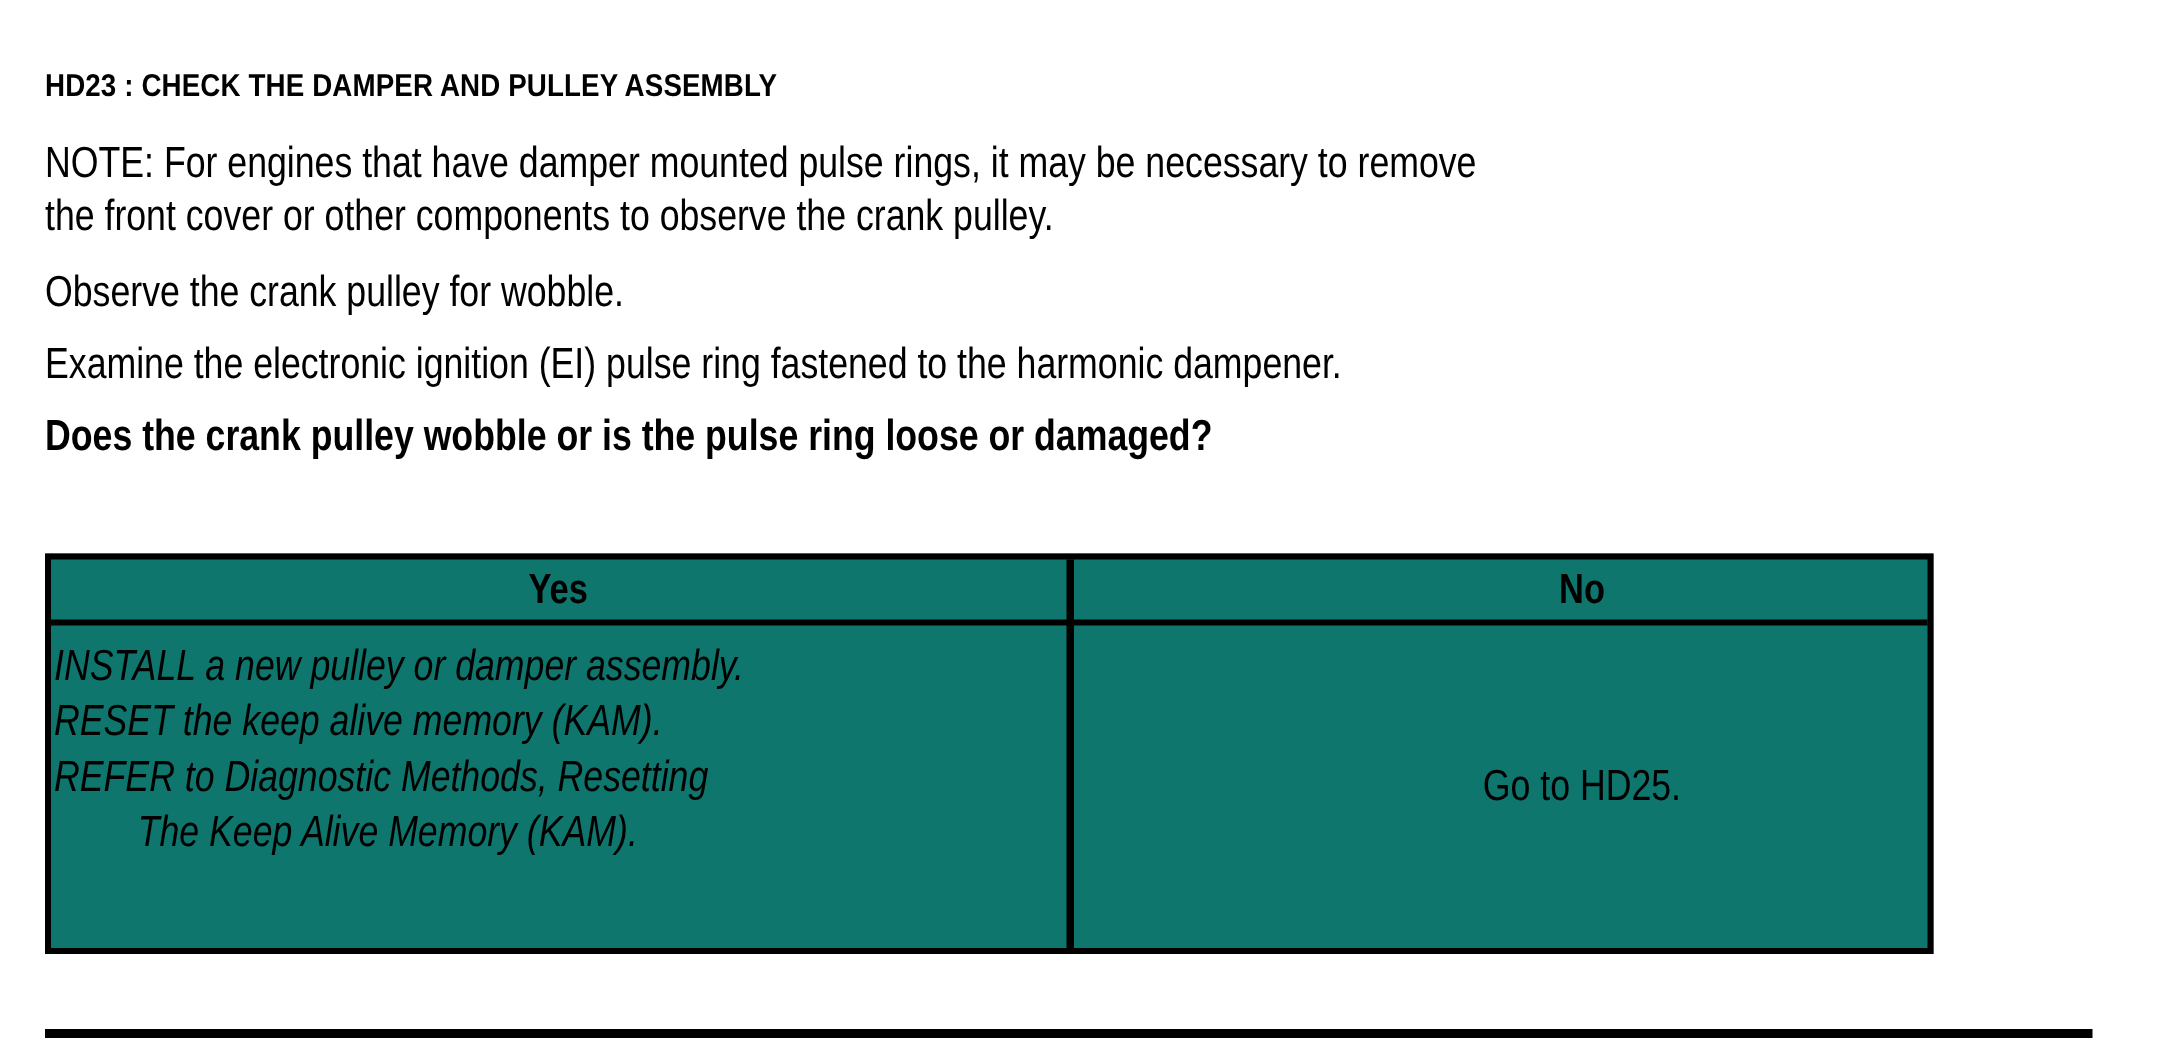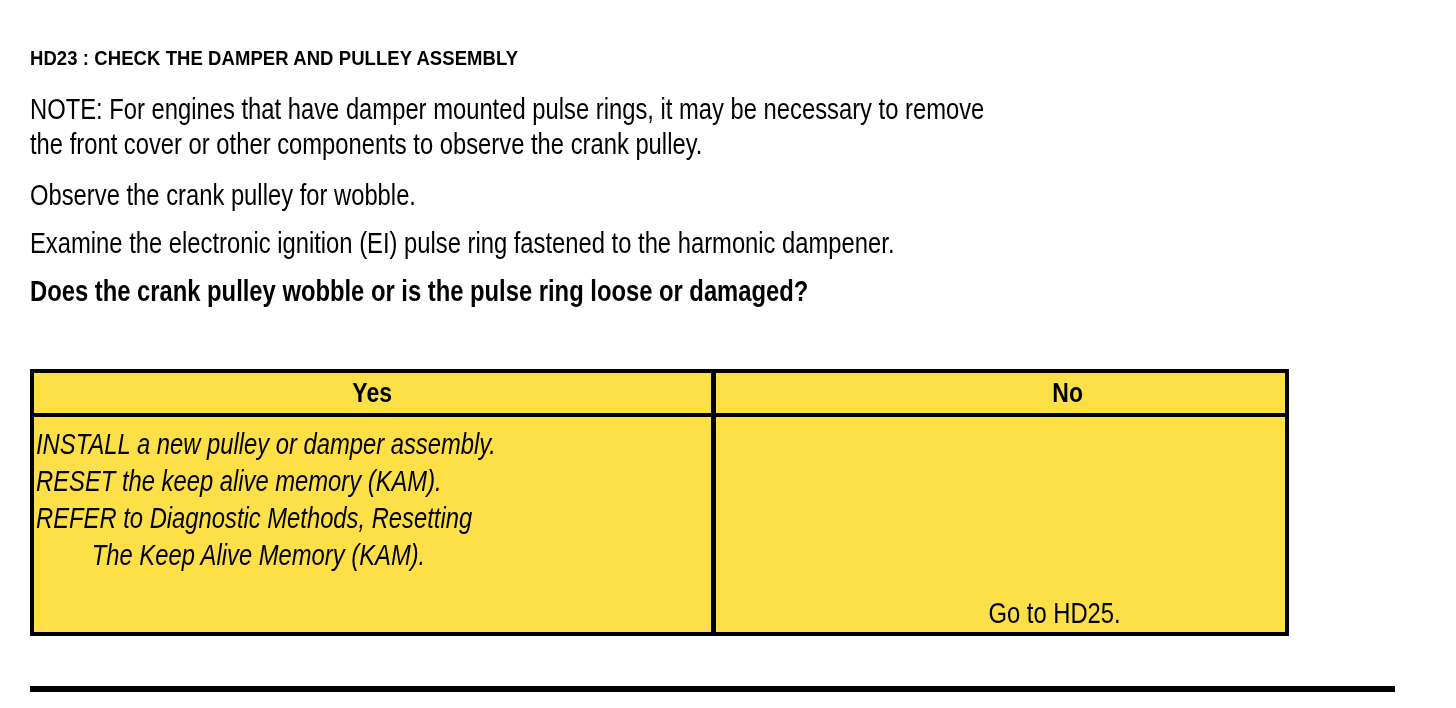--- a/index.html
+++ b/index.html
@@ -57,21 +57,21 @@
 
   
   .decision-table {
     position: absolute;
     left: 30px;
     top: 353px;
     width: 1259px;
     height: 267px;
     border: 4px solid #000000;
     box-sizing: border-box;
-    background: #fde047;
+    background: #0f766e;
   }
   .table-inner {
     position: relative;
     width: 100%;
     height: 100%;
   }
   .col-divider {
     position: absolute;
     left: 677px;
     top: 0;
@@ -95,42 +95,42 @@
     line-height: 39px;
     font-size: 28px;
     font-weight: bold;
     text-align: center;
   }
   .th span {
     display: inline-block;
     transform: scaleX(0.82);
   }
   .th-yes { left: 0;     width: 677px; }
-  .th-no  { left: 682px; width: 678px; padding-left: 13px; }
+  .th-no  { left: 682px; width: 678px; }
 
   .cell {
     position: absolute;
     top: 44px;
     bottom: 0;
     font-size: 29px;
     line-height: 37px;
   }
   .cell-yes {
     left: 0;
     width: 677px;
     padding: 9px 0 0 2px;
     box-sizing: border-box;
     text-align: left;
     font-style: italic;
   }
   .cell-no {
     left: 682px;
     width: 678px;
     display: flex;
-    align-items: flex-end;
+    align-items: center;
     justify-content: center;
   }
   .cell-line {
     display: block;
     transform: scaleX(0.82);
     transform-origin: left top;
     white-space: pre;
   }
   .cell-line.indented { padding-left: 68px; }
   .cell-no .cell-line { transform-origin: center; }

